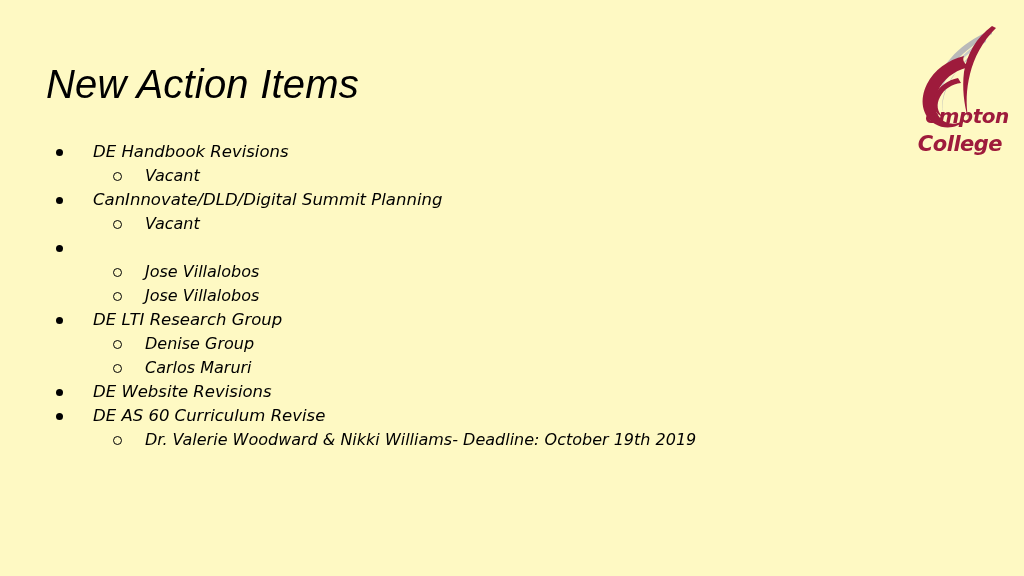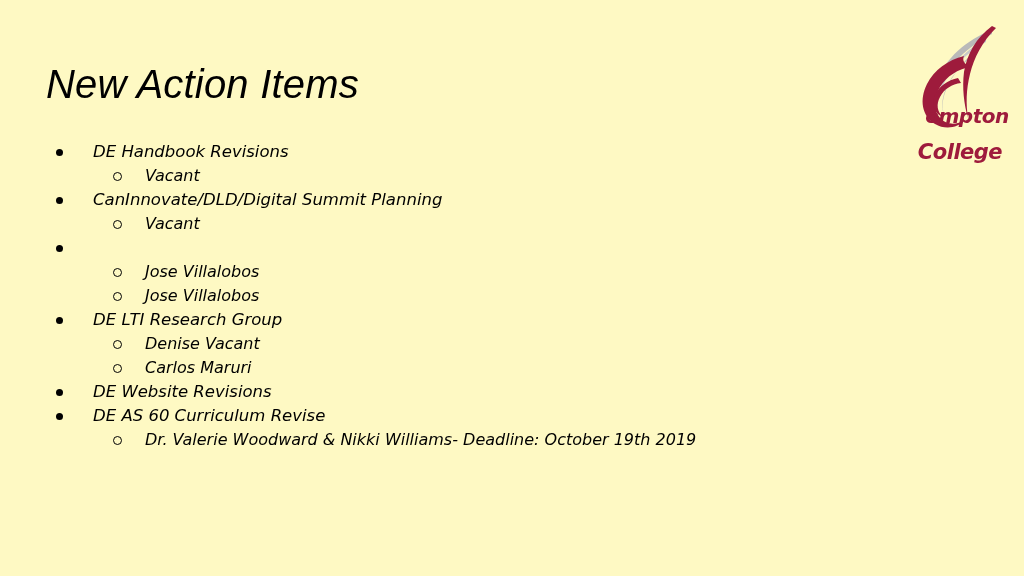--- a/index.html
+++ b/index.html
@@ -123,21 +123,21 @@
     pointer-events: none;
   }
   .logo-word-top {
     font-size: 20px;
     padding-left: 14px;
     display: block;
   }
   .logo-word-bottom {
     font-size: 21px;
     display: block;
-    margin-top: 16px;
+    margin-top: 8px;
   }
 </style>
 </head>
 <body>
 
 <div class="slide">
 
   <div class="slide-title">New Action Items</div>
 
   <div class="body-list">
@@ -185,21 +185,21 @@
       <div class="bullet-row level-1">
         <span class="marker">
           <span class="dot-filled"></span>
         </span>
         <span class="bullet-text">DE LTI Research Group</span>
       </div>
       <div class="bullet-row level-2">
         <span class="marker">
           <span class="dot-hollow"></span>
         </span>
-        <span class="bullet-text">Denise Vacant</span>
+        <span class="bullet-text">Denise Group</span>
       </div>
       <div class="bullet-row level-2">
         <span class="marker">
           <span class="dot-hollow"></span>
         </span>
         <span class="bullet-text">Carlos Maruri</span>
       </div>
       <div class="bullet-row level-1">
         <span class="marker">
           <span class="dot-filled"></span>

